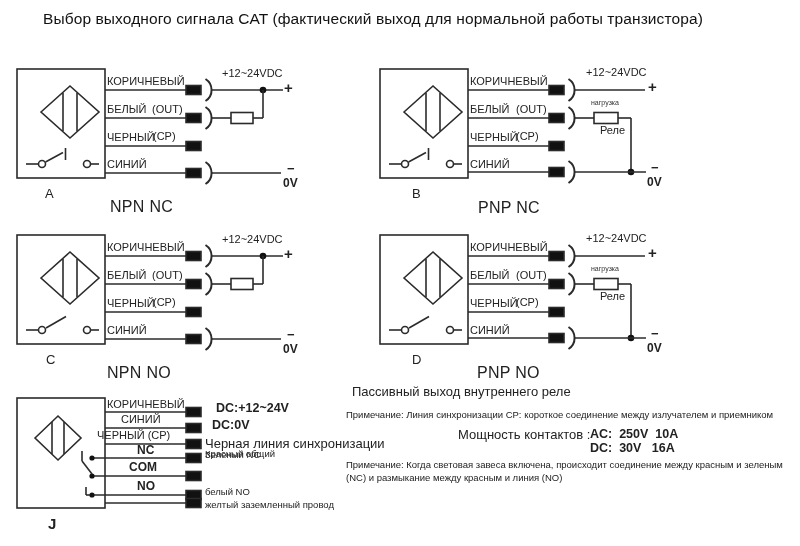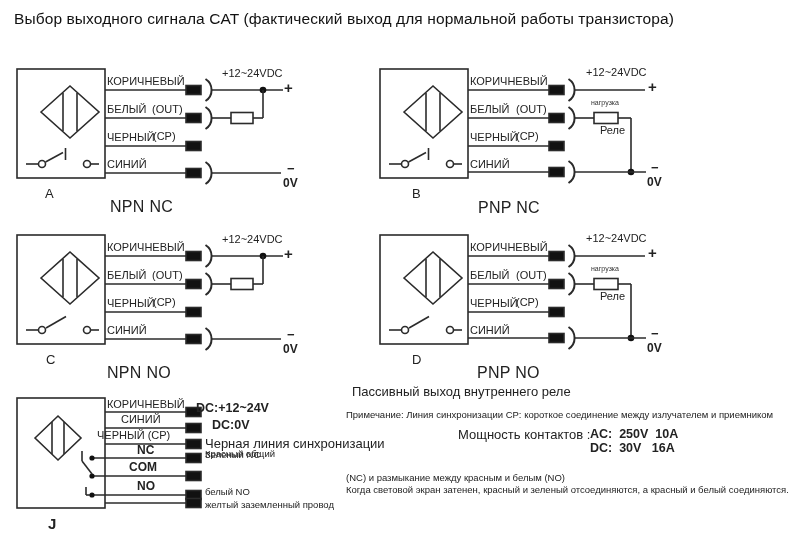--- a/index.html
+++ b/index.html
@@ -1,20 +1,20 @@
 <!DOCTYPE html>
 <html><head>
 <meta charset="utf-8">
 <style>
   html,body{margin:0;padding:0;background:#fff;}
   .stage{position:relative;width:800px;height:546px;background:#ffffff;overflow:hidden;
          font-family:"Liberation Sans",sans-serif;color:#1f1f1f;}
   svg.linework{position:absolute;left:0;top:0;}
   .lbl{position:absolute;white-space:pre;line-height:1.05;color:#222;}
-  .title{font-size:15.5px;color:#111;letter-spacing:.1px;}
+  .title{font-size:15.5px;color:#111;letter-spacing:.1px;margin-left:29px;}
   .s7{font-size:7px;color:#333;}
   .s85{font-size:13px;}
   .s95{font-size:9.5px;}
   .s11{font-size:11px;}
   .s11b{font-size:12px;font-weight:700;}
   .s12b{font-size:12.5px;font-weight:700;}
   .s13{font-size:13px;}
   .s15b{font-size:15px;font-weight:700;}
   .cap{font-size:16px;font-weight:500;letter-spacing:.3px;}
   .plus{font-size:15px;font-weight:600;}
@@ -255,30 +255,30 @@
   <div class="lbl s11b" style="left:647px;top:342px">0V</div>
   <div class="lbl s13" style="left:412px;top:353px">D</div>
   <div class="lbl cap" style="left:477px;top:365px">PNP NO</div>
 
   <div class="lbl s11" style="left:107px;top:399px">КОРИЧНЕВЫЙ</div>
   <div class="lbl s11" style="left:121px;top:414px">СИНИЙ</div>
   <div class="lbl s11" style="left:97px;top:430px">ЧЕРНЫЙ (CP)</div>
   <div class="lbl s11b" style="left:137px;top:444px">NC</div>
   <div class="lbl s11b" style="left:129px;top:461px">COM</div>
   <div class="lbl s11b" style="left:137px;top:480px">NO</div>
-  <div class="lbl s12b" style="left:196px;top:402px">DC:+12~24V</div>
+  <div class="lbl s12b" style="left:216px;top:402px">DC:+12~24V</div>
   <div class="lbl s12b" style="left:212px;top:419px">DC:0V</div>
   <div class="lbl s85" style="left:205px;top:437px">Черная линия синхронизации</div>
   <div class="lbl s95" style="left:205px;top:450px">Зеленый NC</div>
   <div class="lbl s95" style="left:205px;top:449px">Красный общий</div>
   <div class="lbl s95" style="left:205px;top:487px">белый NO</div>
   <div class="lbl s95" style="left:205px;top:500px">желтый заземленный провод</div>
   <div class="lbl s15b" style="left:48px;top:516px">J</div>
 
   <div class="lbl s13" style="left:352px;top:385px">Пассивный выход внутреннего реле</div>
   <div class="lbl s95" style="left:346px;top:410px">Примечание: Линия синхронизации CP: короткое соединение между излучателем и приемником</div>
   <div class="lbl s13" style="left:458px;top:428px">Мощность контактов :</div>
   <div class="lbl s12b" style="left:590px;top:428px">AC:  250V  10A</div>
   <div class="lbl s12b" style="left:590px;top:442px">DC:  30V   16A</div>
-  <div class="lbl s95" style="left:346px;top:473px">(NC) и размыкание между красным и белым (NO)</div>
-  <div class="lbl s95" style="left:346px;top:485px">Когда световой экран затенен, красный и зеленый отсоединяются, а красный и белый соединяются.</div>
+  <div class="lbl s95" style="left:346px;top:460px">Примечание: Когда световая завеса включена, происходит соединение между красным и зеленым</div>
+  <div class="lbl s95" style="left:346px;top:473px">(NC) и размыкание между красным и линия (NO)</div>
 
 </div>
 
 </body></html>

